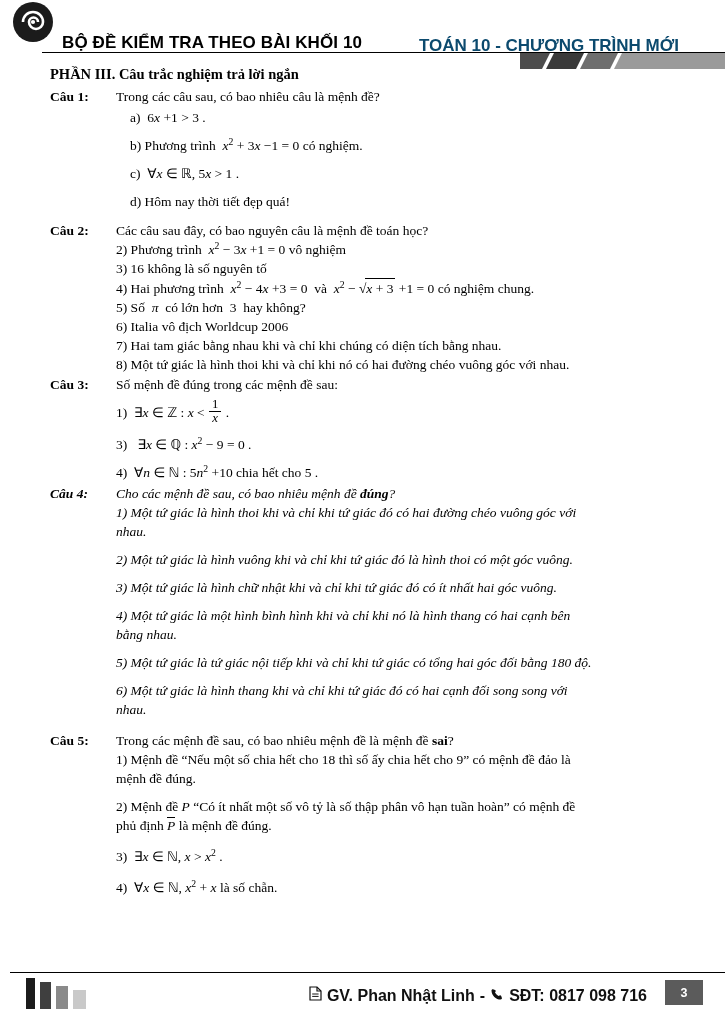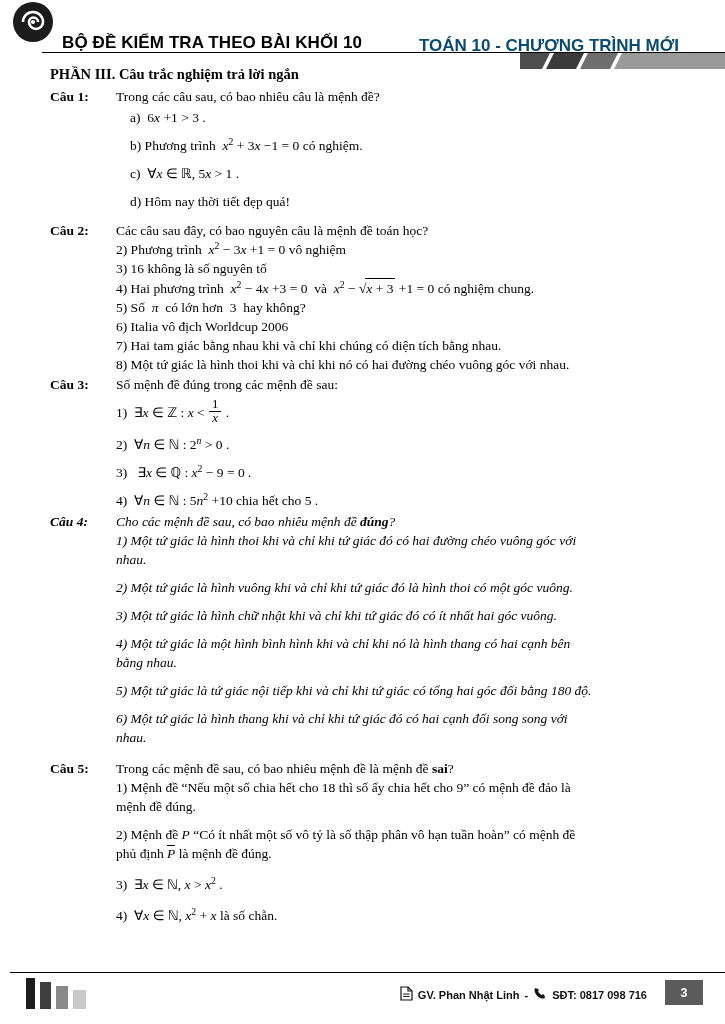--- a/index.html
+++ b/index.html
@@ -164,21 +164,21 @@
   .footer-bars i {
     display: block;
     background: #111;
   }
   .footer-info {
     position: absolute;
     right: 78px;
     top: 22px;
     font-family: "Liberation Sans", sans-serif;
     font-weight: bold;
-    font-size: 11px;
+    font-size: 16px;
     color: #111;
     display: flex;
     align-items: center;
     gap: 5px;
     white-space: nowrap;
   }
   .footer-page {
     position: absolute;
     right: 22px;
     top: 16px;
@@ -262,23 +262,20 @@
     </div>
   </div>
 
   <div class="q-row" style="margin-top:1px;">
     <div class="q-label">Câu 3:</div>
     <div class="q-body">
       <div class="line wrap">Số mệnh đề đúng trong các mệnh đề sau:</div>
       <div class="line" style="margin-top:4px;">
         1)&nbsp; <span class="mn">∃</span><span class="mi">x</span> <span class="mn">∈</span> <span class="bb">ℤ</span> <span class="mn">:</span> <span class="mi">x</span> <span class="mn">&lt;</span>
         <span class="frac"><span class="num mn">1</span><span class="den mi">x</span></span> .
-      </div>
-      <div class="line sp">
-        2)&nbsp; <span class="mn">∀</span><span class="mi">n</span> <span class="mn">∈</span> <span class="bb">ℕ</span> <span class="mn">:</span> <span class="mn">2</span><sup class="mi">n</sup> <span class="mn">&gt;</span> <span class="mn">0</span> .
       </div>
       <div class="line sp">
         3)&nbsp;&nbsp; <span class="mn">∃</span><span class="mi">x</span> <span class="mn">∈</span> <span class="bb">ℚ</span> <span class="mn">:</span> <span class="mi">x</span><sup>2</sup> <span class="mn">−</span> <span class="mn">9</span> <span class="mn">=</span> <span class="mn">0</span> .
       </div>
       <div class="line sp">
         4)&nbsp; <span class="mn">∀</span><span class="mi">n</span> <span class="mn">∈</span> <span class="bb">ℕ</span> <span class="mn">:</span> <span class="mn">5</span><span class="mi">n</span><sup>2</sup> <span class="mn">+</span><span class="mn">10</span> chia hết cho <span class="mn">5</span> .
       </div>
     </div>
   </div>
 

